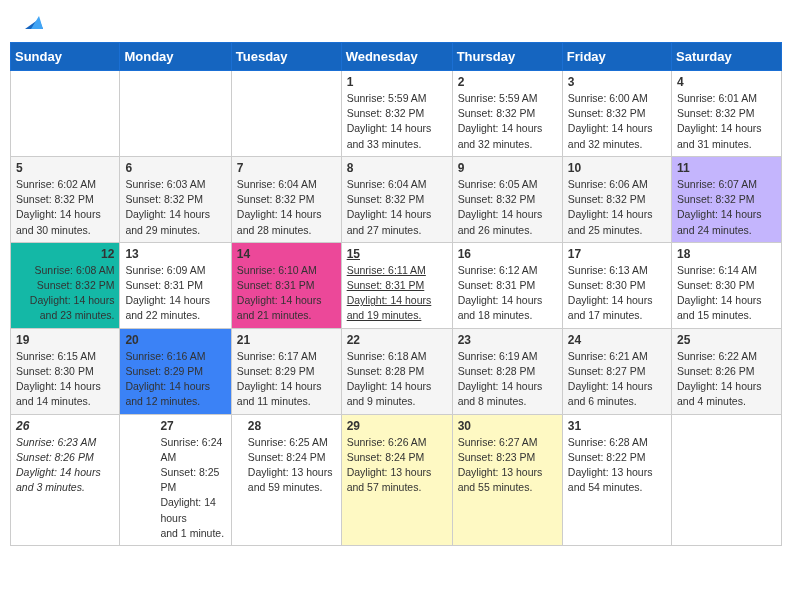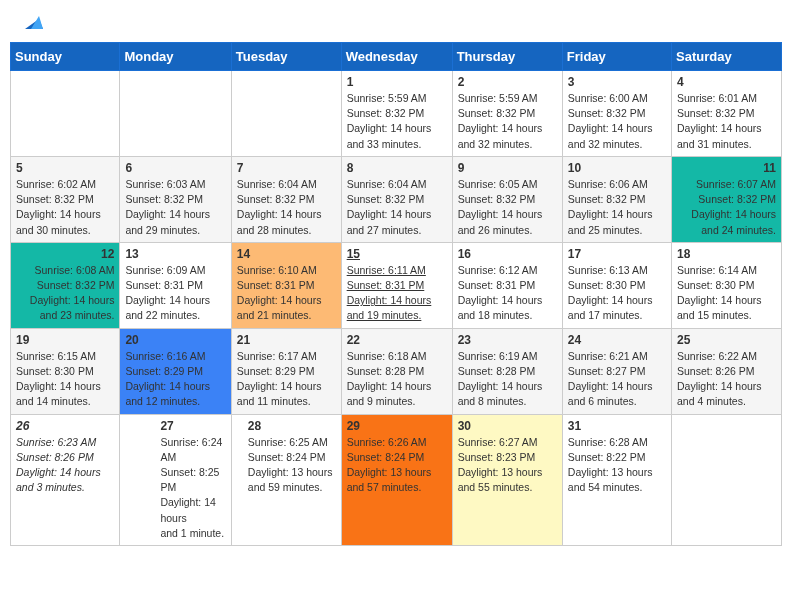--- a/index.html
+++ b/index.html
@@ -161,35 +161,35 @@
           <div class="cell-content">Sunrise: 6:04 AM<br>Sunset: 8:32 PM<br>Daylight: 14 hours<br>and 27 minutes.</div>
         </td>
         <td style="background-color: rgb(245, 245, 245);">
           <span class="day-num">9</span>
           <div class="cell-content">Sunrise: 6:05 AM<br>Sunset: 8:32 PM<br>Daylight: 14 hours<br>and 26 minutes.</div>
         </td>
         <td style="background-color: rgb(245, 245, 245);">
           <span class="day-num">10</span>
           <div class="cell-content">Sunrise: 6:06 AM<br>Sunset: 8:32 PM<br>Daylight: 14 hours<br>and 25 minutes.</div>
         </td>
-        <td style="background-color: #14b8a6; text-align: right;">
+        <td style="background-color: #c4b5fd;">
           <span class="day-num">11</span>
           <div class="cell-content">Sunrise: 6:07 AM<br>Sunset: 8:32 PM<br>Daylight: 14 hours<br>and 24 minutes.</div>
         </td>
       </tr>
       <tr>
         <td style="background-color: #14b8a6; text-align: right;">
           <span class="day-num">12</span>
           <div class="cell-content">Sunrise: 6:08 AM<br>Sunset: 8:32 PM<br>Daylight: 14 hours<br>and 23 minutes.</div>
         </td>
         <td style="background-color: rgb(255, 255, 255);">
           <span class="day-num">13</span>
           <div class="cell-content">Sunrise: 6:09 AM<br>Sunset: 8:31 PM<br>Daylight: 14 hours<br>and 22 minutes.</div>
         </td>
-        <td style="background-color: #fdba74;">
+        <td style="background-color: #ec4899;">
           <span class="day-num">14</span>
           <div class="cell-content">Sunrise: 6:10 AM<br>Sunset: 8:31 PM<br>Daylight: 14 hours<br>and 21 minutes.</div>
         </td>
         <td style="background-color: rgb(255, 255, 255); text-decoration: underline;">
           <span class="day-num">15</span>
           <div class="cell-content">Sunrise: 6:11 AM<br>Sunset: 8:31 PM<br>Daylight: 14 hours<br>and 19 minutes.</div>
         </td>
         <td style="background-color: rgb(255, 255, 255);">
           <span class="day-num">16</span>
           <div class="cell-content">Sunrise: 6:12 AM<br>Sunset: 8:31 PM<br>Daylight: 14 hours<br>and 18 minutes.</div>
@@ -239,21 +239,21 @@
           <div class="cell-content">Sunrise: 6:23 AM<br>Sunset: 8:26 PM<br>Daylight: 14 hours<br>and 3 minutes.</div>
         </td>
         <td style="background-color: rgb(255, 255, 255); padding-left: 40px;">
           <span class="day-num">27</span>
           <div class="cell-content">Sunrise: 6:24 AM<br>Sunset: 8:25 PM<br>Daylight: 14 hours<br>and 1 minute.</div>
         </td>
         <td style="background-color: rgb(255, 255, 255); padding-left: 16px;">
           <span class="day-num">28</span>
           <div class="cell-content">Sunrise: 6:25 AM<br>Sunset: 8:24 PM<br>Daylight: 13 hours<br>and 59 minutes.</div>
         </td>
-        <td style="background-color: #f97316;">
+        <td style="background-color: #fef9c3;">
           <span class="day-num">29</span>
           <div class="cell-content">Sunrise: 6:26 AM<br>Sunset: 8:24 PM<br>Daylight: 13 hours<br>and 57 minutes.</div>
         </td>
         <td style="background-color: #fef9c3;">
           <span class="day-num">30</span>
           <div class="cell-content">Sunrise: 6:27 AM<br>Sunset: 8:23 PM<br>Daylight: 13 hours<br>and 55 minutes.</div>
         </td>
         <td style="background-color: rgb(255, 255, 255);">
           <span class="day-num">31</span>
           <div class="cell-content">Sunrise: 6:28 AM<br>Sunset: 8:22 PM<br>Daylight: 13 hours<br>and 54 minutes.</div>

